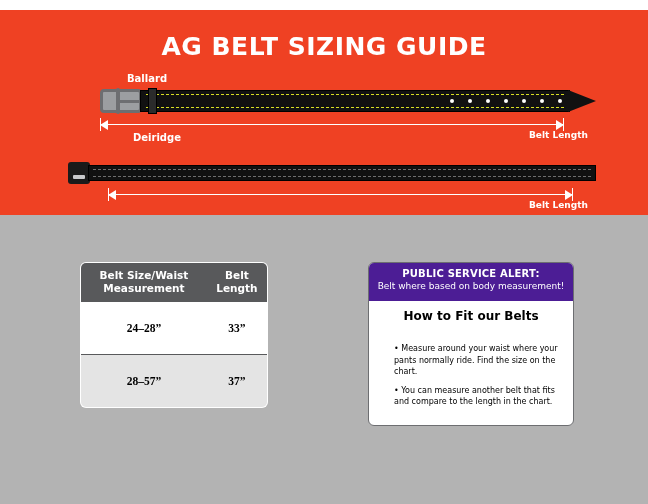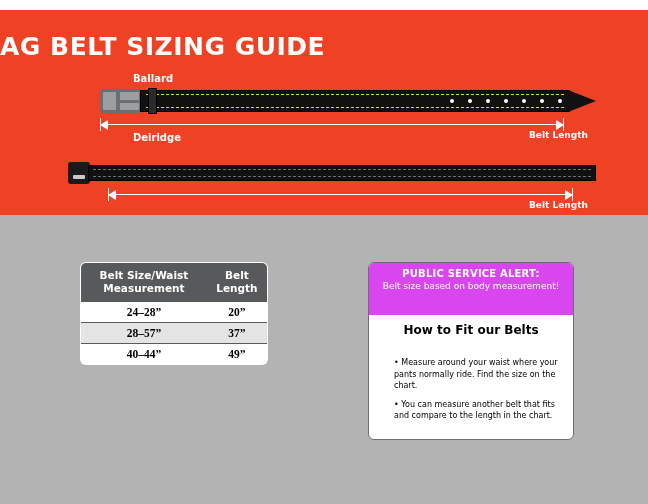--- a/index.html
+++ b/index.html
@@ -27,36 +27,36 @@
     top: 10px;
     width: 648px;
     height: 205px;
     background: #ef4123;
   }
   .hero-title {
     position: absolute;
     top: 22px;
     left: 0;
     width: 100%;
-    text-align: left;
+    text-align: center;
     color: #ffffff;
     font-size: 25px;
     font-weight: bold;
     letter-spacing: 0.5px;
     font-family: "DejaVu Sans", sans-serif;
   }
   
   .belt-label {
     position: absolute;
     color: #ffffff;
     font-size: 10px;
     font-weight: bold;
     font-family: "DejaVu Sans", sans-serif;
   }
-  .belt1-label { left: 133px; top: 63px; }
+  .belt1-label { left: 127px; top: 63px; }
   .belt2-label { left: 133px; top: 122px; }
 
   .belt1 {
     position: absolute;
     left: 100px;
     top: 78px;
     width: 496px;
     height: 26px;
   }
   
@@ -256,43 +256,43 @@
     font-weight: bold;
     padding: 6px 4px;
     text-align: center;
     line-height: 1.25;
   }
   .size-table td {
     font-size: 11.5px;
     font-weight: bold;
     color: #000000;
     text-align: center;
-    padding: 4px 4px;
+    padding: 20px 4px;
     border-top: 1px solid #58595b;
     background: #ffffff;
     font-family: "Liberation Serif", serif;
   }
   .size-table tr.alt td { background: #e4e4e4; }
 
   
   .alert-box {
     position: absolute;
     left: 368px;
     top: 47px;
     width: 206px;
     border: 1px solid #6d6e71;
     border-radius: 6px;
     background: #ffffff;
     overflow: hidden;
   }
   .alert-head {
-    background: #d946ef;
+    background: #4c1d95;
     color: #ffffff;
     text-align: center;
-    padding: 5px 6px 24px;
+    padding: 5px 6px 10px;
     font-family: "DejaVu Sans", sans-serif;
   }
   .alert-head .l1 {
     font-size: 10px;
     font-weight: bold;
     letter-spacing: 0.2px;
   }
   .alert-head .l2 {
     font-size: 9px;
     margin-top: 2px;
@@ -374,37 +374,33 @@
     <table class="size-table">
       <thead>
         <tr>
           <th>Belt Size/Waist Measurement</th>
           <th>Belt Length</th>
         </tr>
       </thead>
       <tbody>
         <tr>
           <td>24–28”</td>
-          <td>20”</td>
+          <td>33”</td>
         </tr>
         <tr class="alt">
           <td>28–57”</td>
           <td>37”</td>
         </tr>
-        <tr>
-          <td>40–44”</td>
-          <td>49”</td>
-        </tr>
       </tbody>
     </table>
 
     <div class="alert-box">
       <div class="alert-head">
         <div class="l1">PUBLIC SERVICE ALERT:</div>
-        <div class="l2">Belt size based on body measurement!</div>
+        <div class="l2">Belt where based on body measurement!</div>
       </div>
       <div class="alert-body">
         <div class="alert-h2">How to Fit our Belts</div>
         <div class="bullet">• Measure around your waist where your pants normally ride.  Find the size on the chart.</div>
         <div class="bullet">• You can measure another belt that fits and compare to the length in the chart.</div>
       </div>
     </div>
 
   </div>
 </div>

